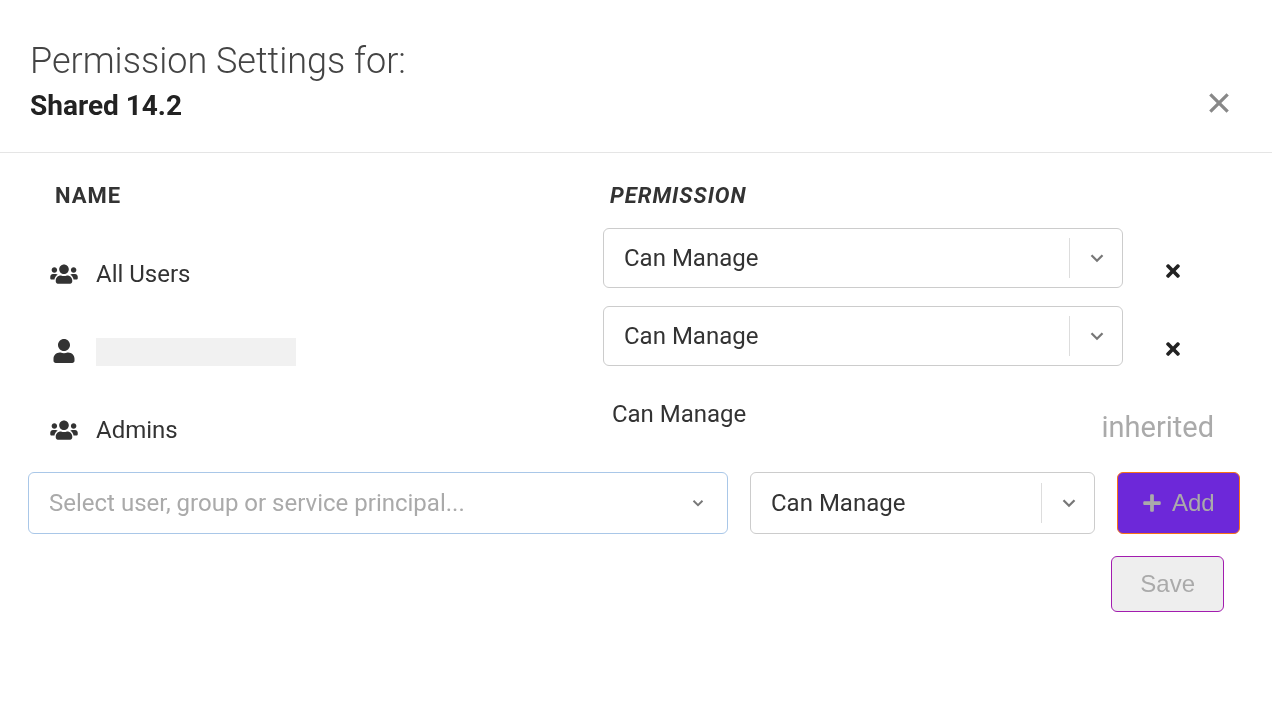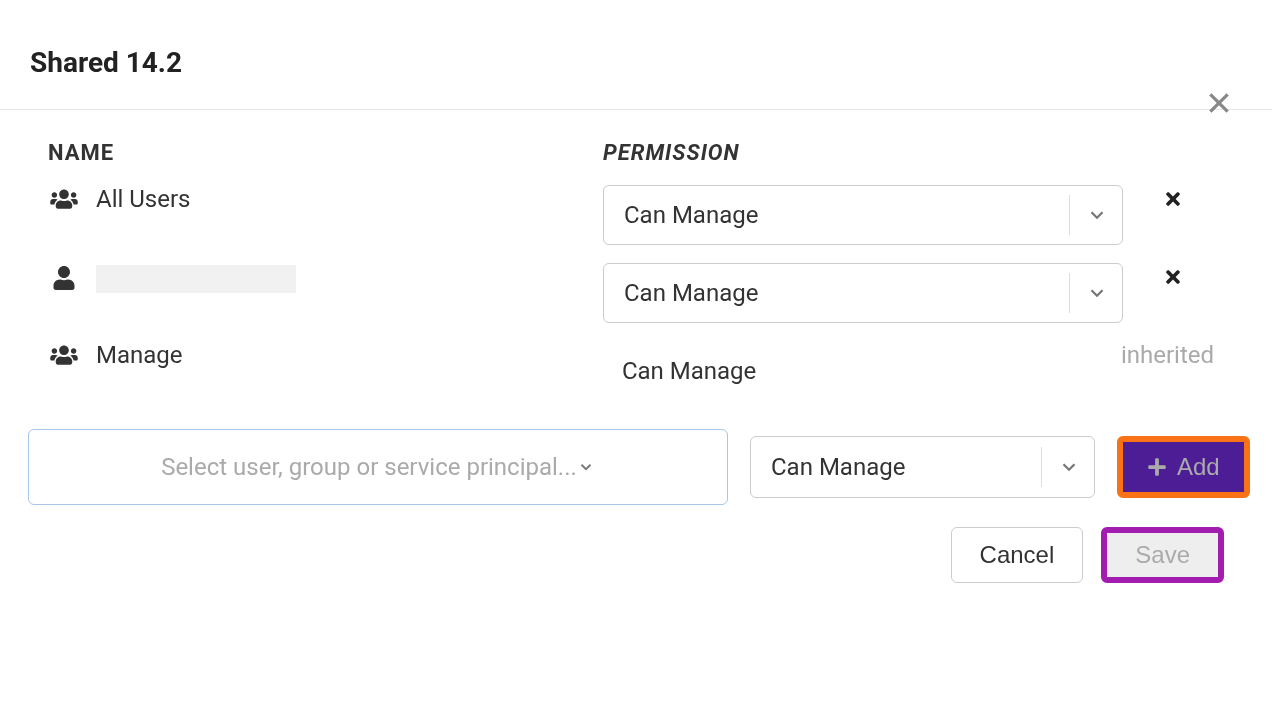--- a/index.html
+++ b/index.html
@@ -49,38 +49,39 @@
       height: 26px;
       stroke: #888;
       stroke-width: 3;
     }
     .modal-body {
       padding: 30px 48px 30px 48px;
     }
     .columns-header {
       display: flex;
       margin-bottom: 20px;
+      margin-left: 7px;
     }
     .col-name-header {
       width: 555px;
       font-size: 22px;
       font-weight: 700;
       letter-spacing: 1px;
       color: #333;
     }
     .col-perm-header {
       font-size: 22px;
       font-weight: 700;
       letter-spacing: 1px;
       color: #333;
       font-style: italic;
     }
     .perm-row {
       display: flex;
-      align-items: flex-start;
+      align-items: flex-end;
       margin-bottom: 18px;
       min-height: 60px;
     }
     .name-cell {
       width: 555px;
       display: flex;
       align-items: center;
       gap: 16px;
     }
     .icon-wrap {
@@ -139,21 +140,21 @@
       font-size: 24px;
       color: #333;
       padding-left: 20px;
       display: flex;
       justify-content: space-between;
       align-items: center;
       height: 60px;
     }
     .inherited-label {
       color: #aaa;
-      font-size: 24px;
+      font-size: 29px;
       padding-right: 10px;
     }
     .remove-cell {
       flex: 1;
       display: flex;
       align-items: center;
       padding-left: 40px;
     }
     .remove-btn {
       background: none;
@@ -171,24 +172,24 @@
     .add-row {
       display: flex;
       align-items: center;
       gap: 22px;
       margin-top: 28px;
     }
     .search-select {
       flex: 0 0 700px;
       display: flex;
       align-items: center;
-      justify-content: center;
+      justify-content: space-between;
       border: 1px solid #a9c7e8;
       border-radius: 6px;
-      height: 76px;
+      height: 62px;
       padding: 13px 20px;
       cursor: pointer;
     }
     .search-select .placeholder {
       font-size: 24px;
       color: #aaa;
     }
     .search-select svg {
       width: 18px;
       height: 18px;
@@ -208,22 +209,22 @@
       cursor: pointer;
     }
     .add-perm-select .select-text {
       font-size: 24px;
       color: #333;
     }
     .add-btn {
       display: flex;
       align-items: center;
       gap: 10px;
-      background: #4c1d95;
-      border: 6px solid #f97316;
+      background: #6d28d9;
+      border: 1px solid #f97316;
       border-radius: 6px;
       height: 62px;
       padding: 0 24px;
       font-size: 24px;
       color: #aaa;
       cursor: pointer;
     }
     .add-btn svg {
       width: 20px;
       height: 20px;
@@ -242,30 +243,31 @@
       border-radius: 6px;
       cursor: pointer;
     }
     .btn-cancel {
       background: #fff;
       border: 1px solid #ccc;
       color: #333;
     }
     .btn-save {
       background: #eee;
-      border: 6px solid #a21caf;
+      border: 1px solid #a21caf;
       color: #aaa;
     }
   </style>
 </head>
 <body>
 
 <div class="modal">
 
   <div class="modal-header">
+    <div class="title-prefix">Permission Settings for:</div>
     <div class="title-name">Shared 14.2</div>
     <button class="close-btn" aria-label="Close">
       <svg viewBox="0 0 24 24">
           <path d="M4 4 L20 20 M20 4 L4 20"></path>
         </svg>
     </button>
   </div>
 
   <div class="modal-body">
 
@@ -332,21 +334,21 @@
       </div>
     </div>
 
     <div class="perm-row">
       <div class="name-cell">
         <span class="icon-wrap">
           <svg width="28" height="22" viewBox="0 0 640 512">
               <path d="M96 224c35.3 0 64-28.7 64-64s-28.7-64-64-64-64 28.7-64 64 28.7 64 64 64zm448 0c35.3 0 64-28.7 64-64s-28.7-64-64-64-64 28.7-64 64 28.7 64 64 64zm32 32h-64c-17.6 0-33.5 7.1-45.1 18.6 40.3 22.1 68.9 62 75.1 109.4h66c17.7 0 32-14.3 32-32v-32c0-35.3-28.7-64-64-64zm-256 0c61.9 0 112-50.1 112-112S381.9 32 320 32 208 82.1 208 144s50.1 112 112 112zm76.8 32h-8.3c-20.8 10-43.9 16-68.5 16s-47.6-6-68.5-16h-8.3C179.6 288 128 339.6 128 403.2V432c0 26.5 21.5 48 48 48h288c26.5 0 48-21.5 48-48v-28.8c0-63.6-51.6-115.2-115.2-115.2zM173.1 274.6C161.5 263.1 145.6 256 128 256H64c-35.3 0-64 28.7-64 64v32c0 17.7 14.3 32 32 32h65.9c6.3-47.4 34.9-87.3 75.2-109.4z"></path>
             </svg>
         </span>
-        <span class="name-text">Manage</span>
+        <span class="name-text">Admins</span>
       </div>
       <div class="perm-cell">
         <div class="static-perm">
           <span>Can Manage</span>
         </div>
       </div>
       <div class="remove-cell" style="padding-left:0;">
         <span class="inherited-label">inherited</span>
       </div>
     </div>
@@ -368,18 +370,17 @@
       </div>
       <button class="add-btn">
         <svg viewBox="0 0 448 512">
             <path d="M416 208H272V64c0-17.67-14.33-32-32-32h-32c-17.67 0-32 14.33-32 32v144H32c-17.67 0-32 14.33-32 32v32c0 17.67 14.33 32 32 32h144v144c0 17.67 14.33 32 32 32h32c17.67 0 32-14.33 32-32V304h144c17.67 0 32-14.33 32-32v-32c0-17.67-14.33-32-32-32z"></path>
           </svg>
         <span>Add</span>
       </button>
     </div>
 
     <div class="footer">
-      <button class="btn btn-cancel">Cancel</button>
       <button class="btn btn-save">Save</button>
     </div>
 
   </div>
 </div>
 
 </body></html>

